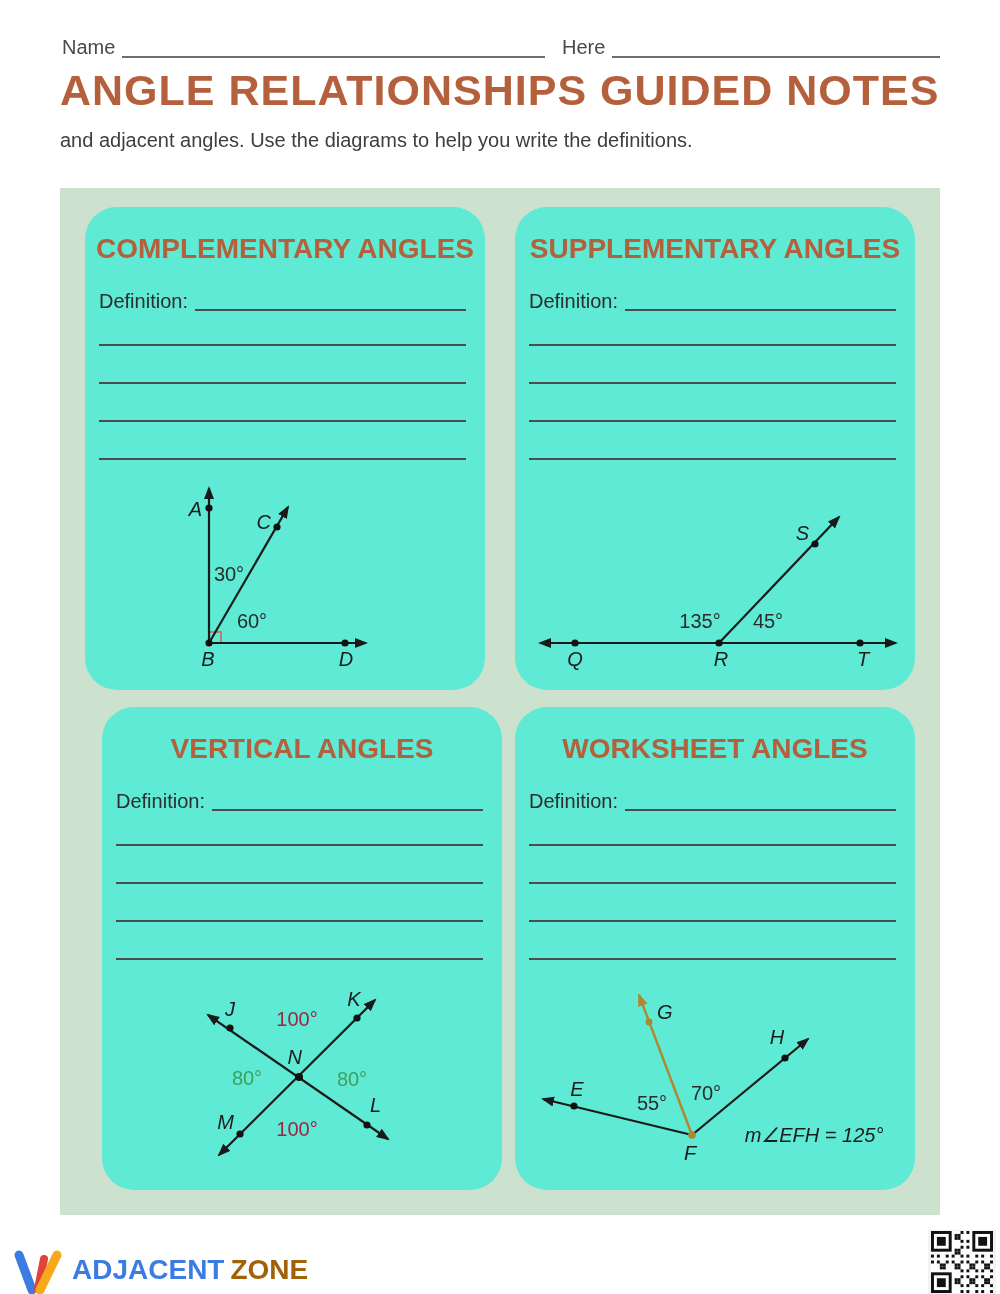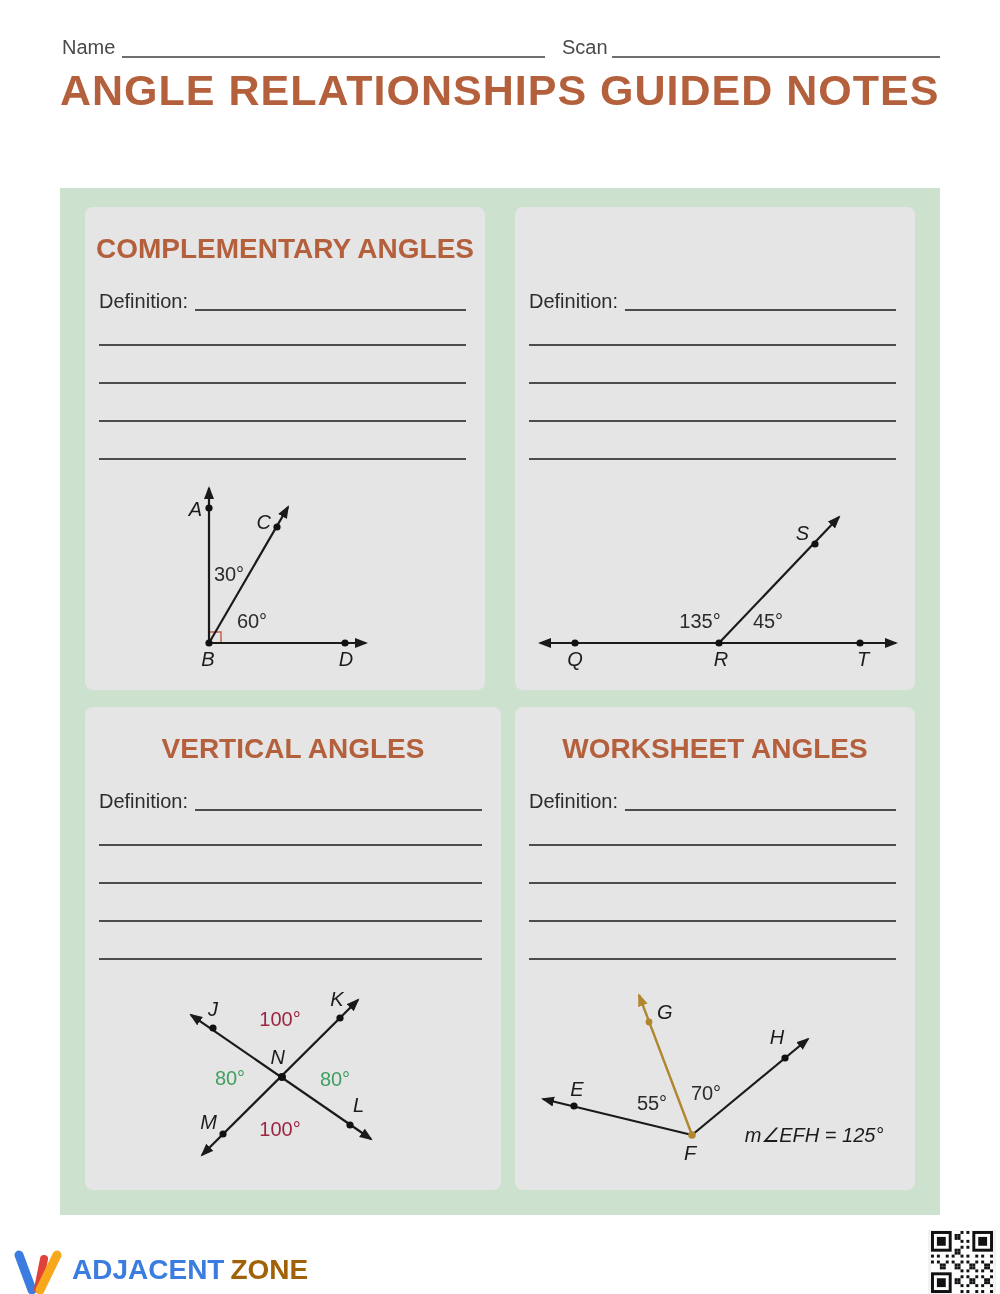--- a/index.html
+++ b/index.html
@@ -10,21 +10,21 @@
   
   .hdr-label{font-size:20px;color:#4a4a4a;}
   .hdr-line{border-bottom:2px solid #6e6e6e;height:0;}
 
   .main-title{left:60px;top:66px;width:900px;font-size:43px;font-weight:bold;
               letter-spacing:1px;color:#b4603c;white-space:nowrap;}
   .instructions{left:60px;top:124px;width:890px;font-size:20px;line-height:33px;color:#3e3e3e;}
 
   .green-bg{left:60px;top:188px;width:880px;height:1027px;background:#cde2ce;}
 
-  .panel{position:absolute;width:400px;height:483px;background:#e5e5e5;border-radius:8px;}
+  .panel{position:absolute;width:400px;height:483px;background:#5eead4;border-radius:32px;}
   .panel-title{position:absolute;top:26px;left:0;width:100%;text-align:center;
                font-size:28px;font-weight:bold;color:#b4603c;}
   .def-row{position:absolute;left:14px;right:19px;top:80px;height:24px;
            display:flex;align-items:flex-end;}
   .def-label{font-size:20px;color:#2d2d2d;line-height:20px;}
   .wline{flex:1;border-bottom:2px solid #4c4c4c;margin-left:7px;}
   .rule{position:absolute;left:14px;right:19px;height:0;border-top:2px solid #4c4c4c;}
   .r1{top:137px}.r2{top:175px}.r3{top:213px}.r4{top:251px}
   .diagram{position:absolute;left:0;}
 
@@ -47,25 +47,26 @@
   .qr-box{left:928px;top:1230px;width:68px;height:64px;background:#f3f3f3;
           display:flex;align-items:center;justify-content:center;}
 </style>
 </head>
 <body>
 
 <div class="page">
 
   <div class="abs hdr-label" style="left:62px;top:36px;">Name</div>
   <div class="abs hdr-line" style="left:122px;top:56px;width:423px;"></div>
-  <div class="abs hdr-label" style="left:562px;top:36px;">Scan</div>
+  <div class="abs hdr-label" style="left:562px;top:36px;">Here</div>
   <div class="abs hdr-line" style="left:612px;top:56px;width:328px;"></div>
 
   <div class="abs main-title">ANGLE RELATIONSHIPS GUIDED NOTES</div>
   <div class="abs instructions">
+    <div>and adjacent angles. Use the diagrams to help you write the definitions.</div>
   </div>
 
   <div class="abs green-bg"></div>
 
   <div class="panel" style="left:85px;top:207px;">
     <div class="panel-title">COMPLEMENTARY ANGLES</div>
     <div class="def-row">
       <span class="def-label">Definition:</span>
       <span class="wline"></span>
     </div>
@@ -90,20 +91,21 @@
       <text class="pt" x="117" y="46" text-anchor="end">A</text>
       <text class="pt" x="186" y="59" text-anchor="end">C</text>
       <text class="pt" x="123" y="196" text-anchor="middle">B</text>
       <text class="pt" x="261" y="196" text-anchor="middle">D</text>
       <text class="ang" x="144" y="111" text-anchor="middle">30°</text>
       <text class="ang" x="167" y="158" text-anchor="middle">60°</text>
     </svg>
   </div>
 
   <div class="panel" style="left:515px;top:207px;">
+    <div class="panel-title">SUPPLEMENTARY ANGLES</div>
     <div class="def-row">
       <span class="def-label">Definition:</span>
       <span class="wline"></span>
     </div>
     <div class="rule r1"></div>
     <div class="rule r2"></div>
     <div class="rule r3"></div>
     <div class="rule r4"></div>
     <svg class="diagram" style="top:293px;" width="400" height="190" viewBox="0 0 400 190">
       <defs>
@@ -119,21 +121,21 @@
       <circle class="dot" cx="300" cy="44" r="3.6"></circle>
       <text class="pt" x="60" y="166" text-anchor="middle">Q</text>
       <text class="pt" x="206" y="166" text-anchor="middle">R</text>
       <text class="pt" x="348" y="166" text-anchor="middle">T</text>
       <text class="pt" x="294" y="40" text-anchor="end">S</text>
       <text class="ang" x="185" y="128" text-anchor="middle">135°</text>
       <text class="ang" x="253" y="128" text-anchor="middle">45°</text>
     </svg>
   </div>
 
-  <div class="panel" style="left:85px;top:707px;padding-left:16px;">
+  <div class="panel" style="left:102px;top:707px;">
     <div class="panel-title">VERTICAL ANGLES</div>
     <div class="def-row">
       <span class="def-label">Definition:</span>
       <span class="wline"></span>
     </div>
     <div class="rule r1"></div>
     <div class="rule r2"></div>
     <div class="rule r3"></div>
     <div class="rule r4"></div>
     <svg class="diagram" style="top:278px;" width="400" height="195" viewBox="0 0 400 195">

